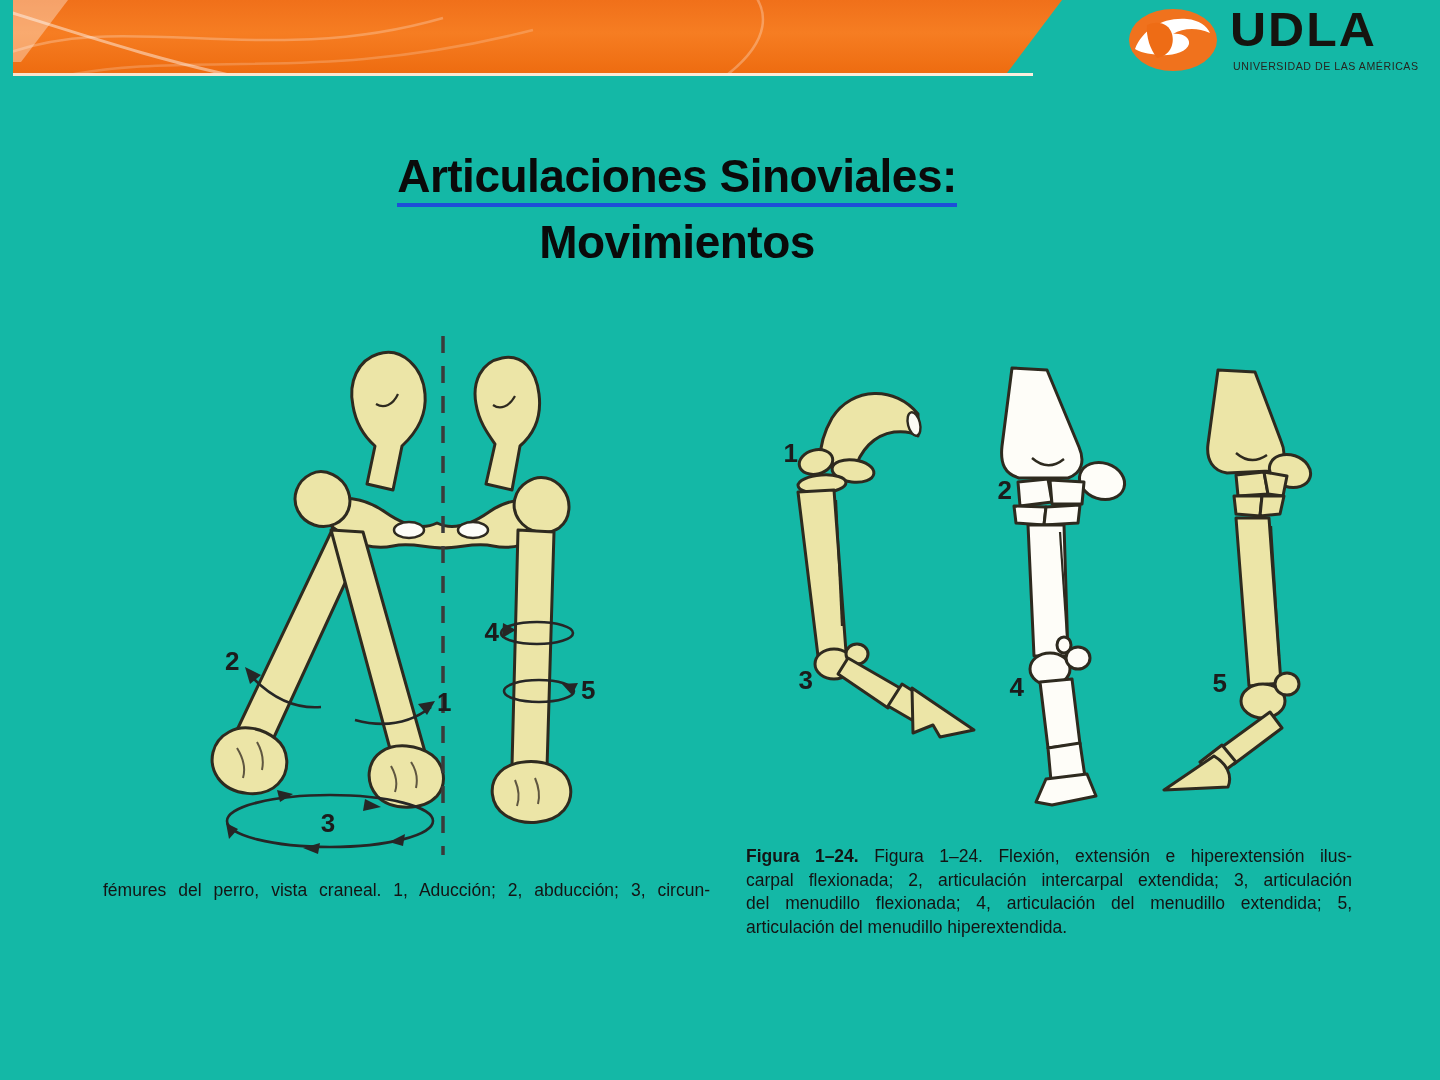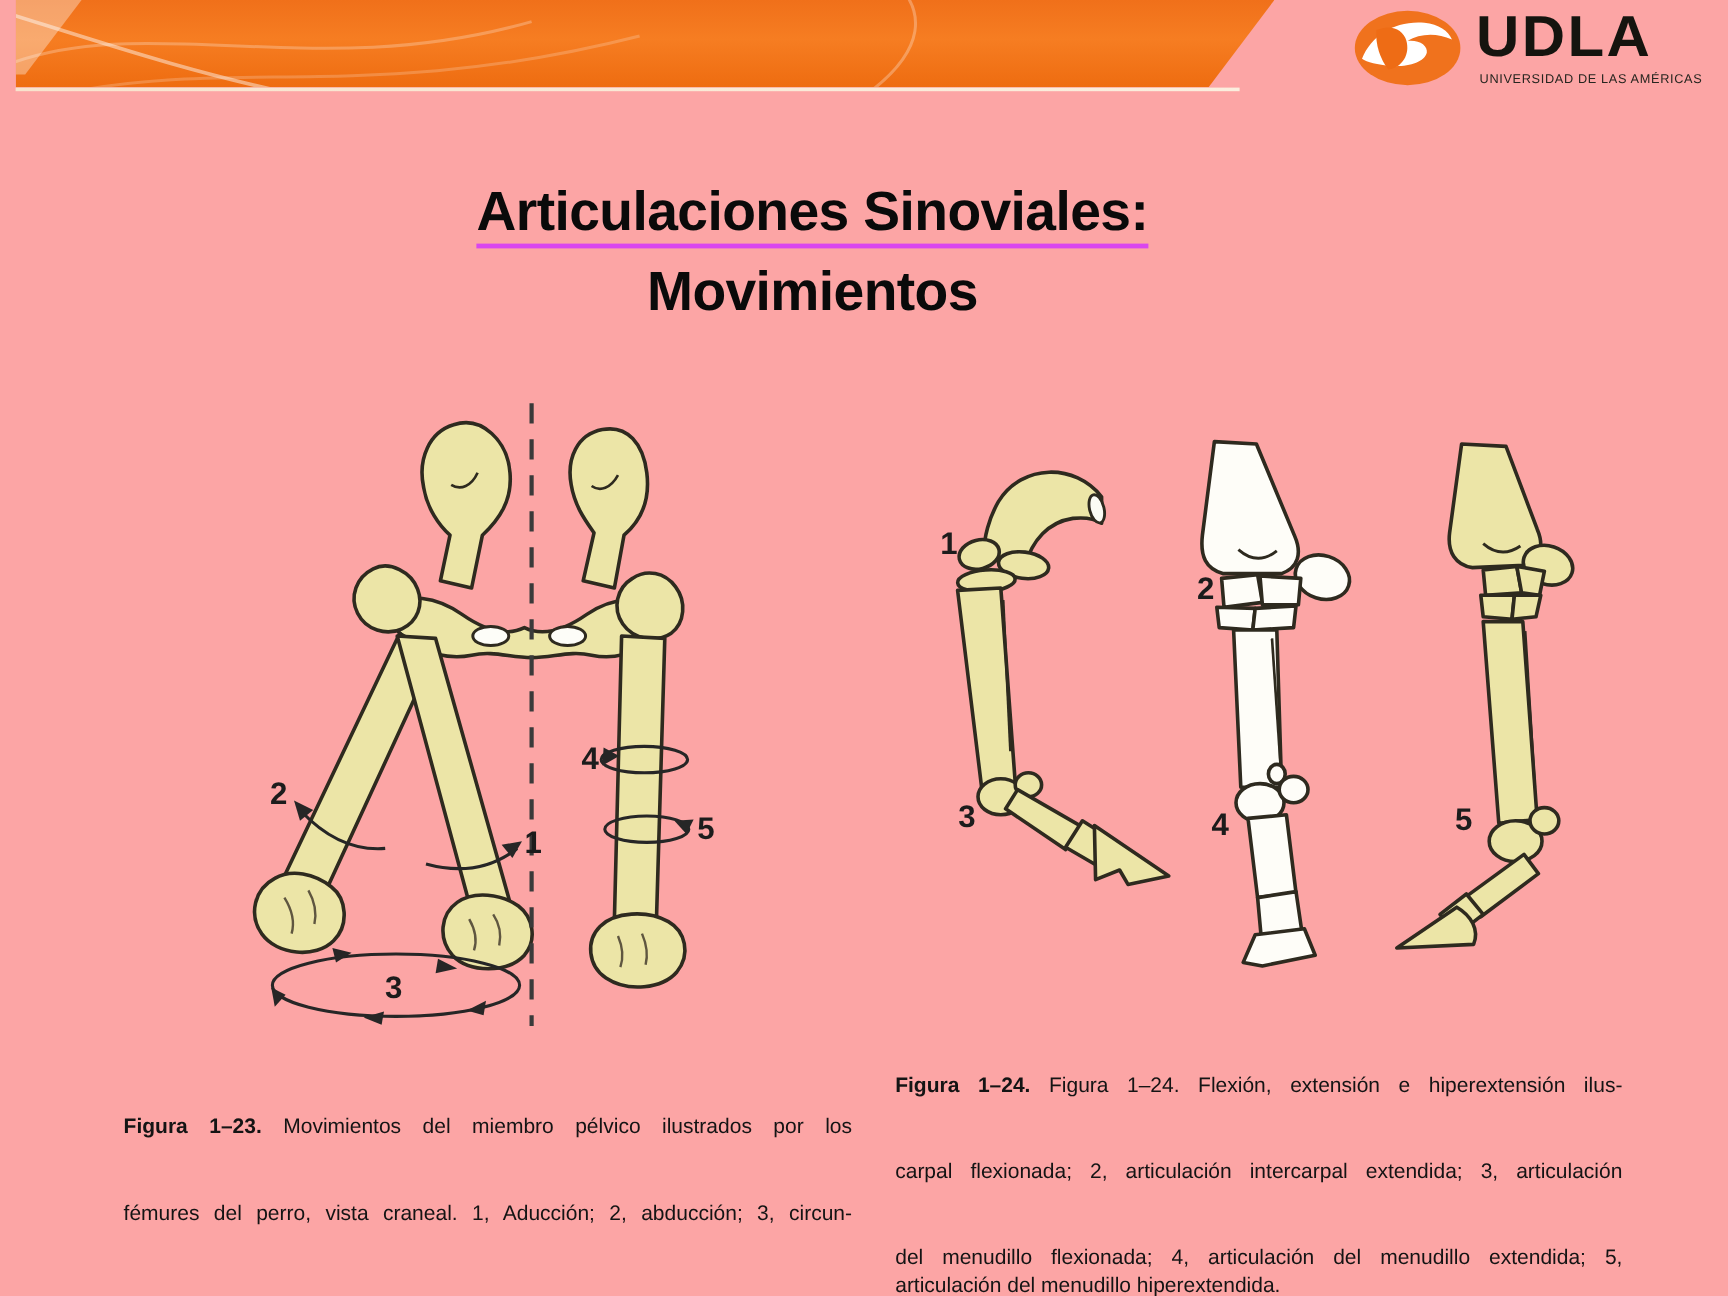--- a/index.html
+++ b/index.html
@@ -1,17 +1,17 @@
 <!DOCTYPE html>
 <html><head>
 <meta charset="utf-8">
 <style>
   html,body{margin:0;padding:0;background:#ffffff;}
   .slide{
-    position:relative;width:1440px;height:1080px;background:#fca5a5;overflow:hidden;
+    position:relative;width:1440px;height:1080px;background:#14b8a6;overflow:hidden;
     font-family:"Liberation Sans","DejaVu Sans",sans-serif;color:#111;
   }
   
   .banner{
     position:absolute;left:13px;top:0;width:1049px;height:73px;
     background:linear-gradient(180deg,#f0701a 0%,#f67d22 45%,#ee6c10 100%);
     clip-path:polygon(0 0,100% 0,calc(100% - 55px) 100%,0 100%);
   }
   .banner svg{position:absolute;left:0;top:0;}
   .banner-edge{position:absolute;left:13px;top:73px;width:1020px;height:3px;
@@ -25,32 +25,32 @@
   }
   .logo-sub{
     position:absolute;left:107px;top:53px;font-size:10.6px;font-weight:400;
     letter-spacing:.55px;color:#26251f;white-space:nowrap;
   }
   
   .title{
     position:absolute;top:112px;left:0;width:1354px;text-align:center;
     font-size:46px;line-height:66px;font-weight:700;color:#0a0a0a;letter-spacing:-.5px;
   }
-  .title .u{border-bottom:4px solid #d946ef;padding-bottom:1px;}
+  .title .u{border-bottom:4px solid #1d4ed8;padding-bottom:1px;}
   
   .fig-svg{position:absolute;}
   .fig23-svg{left:185px;top:332px;}
   .fig24-svg{left:750px;top:358px;}
   .fig-num{font-family:"Liberation Sans","DejaVu Sans",sans-serif;font-size:26px;font-weight:600;fill:#1c1c1c;}
   
   .cap{position:absolute;color:#141414;}
   .cap23{left:103px;top:878px;width:607px;font-size:17.5px;line-height:24.5px;}
   .cap24{left:746px;top:845px;width:606px;font-size:17.5px;line-height:23.5px;}
   .cap-line{text-align:justify;}
-  .cap-line.just{text-align-last:justify;margin-top:48px;}
+  .cap-line.just{text-align-last:justify;}
   .cap-lead{font-weight:700;}
 </style>
 </head>
 <body>
 
 <div class="slide">
 
   <div class="banner">
     <svg width="1049" height="73" viewBox="0 0 1049 73">
       <path d="M-10,10 C70,35 150,62 240,80" stroke="rgba(255,255,255,.45)" stroke-width="3" fill="none"></path>
@@ -187,21 +187,20 @@
     <g>
       <text class="fig-num" x="48" y="104" text-anchor="end">1</text>
       <text class="fig-num" x="262" y="141" text-anchor="end">2</text>
       <text class="fig-num" x="63" y="331" text-anchor="end">3</text>
       <text class="fig-num" x="274" y="338" text-anchor="end">4</text>
       <text class="fig-num" x="477" y="334" text-anchor="end">5</text>
     </g>
   </svg>
 
   <div class="cap cap23">
-    <div class="cap-line just"><b class="cap-lead">Figura 1–23.</b> <span>Movimientos del miembro pélvico ilustrados por los</span></div>
     <div class="cap-line just">fémures del perro, vista craneal. 1, Aducción; 2, abducción; 3, circun-</div>
   </div>
 
   <div class="cap cap24">
     <div class="cap-line just"><b class="cap-lead">Figura 1–24.</b> <span>Figura 1–24. Flexión, extensión e hiperextensión ilus-</span></div>
     <div class="cap-line just">carpal flexionada; 2, articulación intercarpal extendida; 3, articulación</div>
     <div class="cap-line just">del menudillo flexionada; 4, articulación del menudillo extendida; 5,</div>
     <div class="cap-line">articulación del menudillo hiperextendida.</div>
   </div>
 

